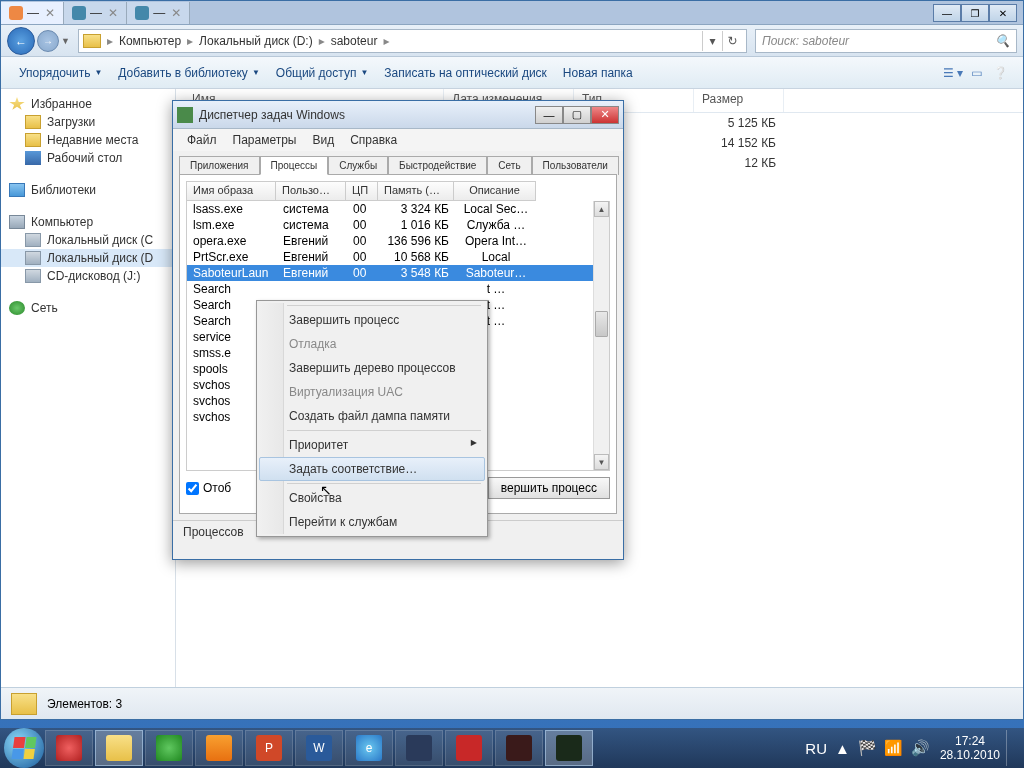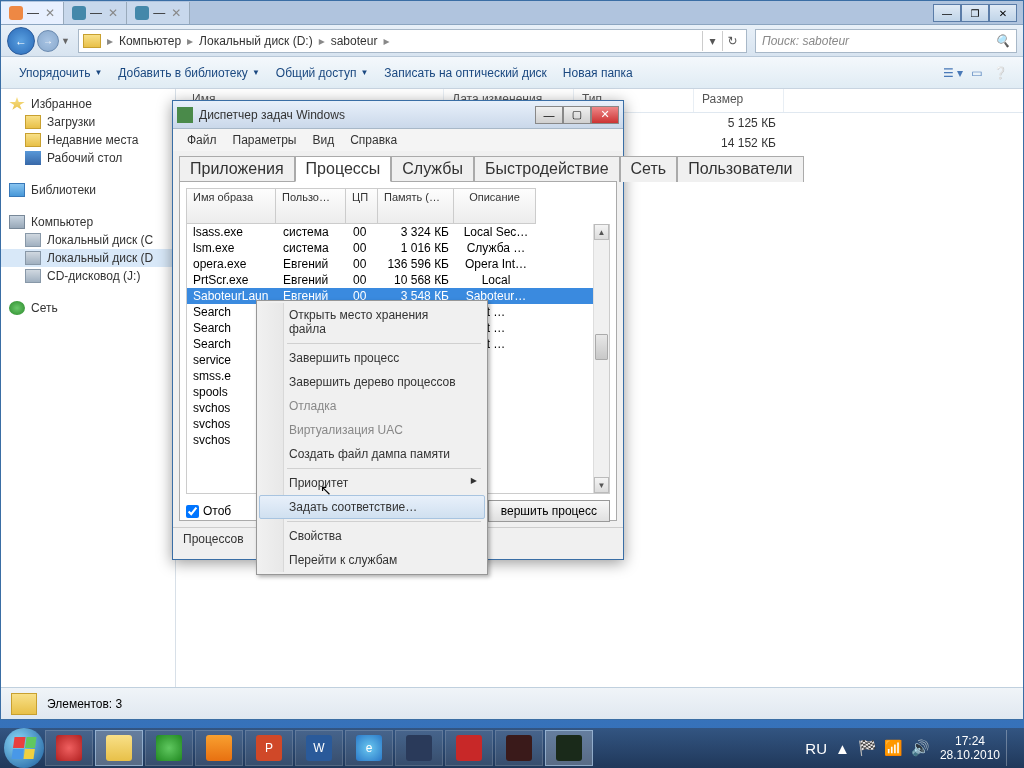--- a/index.html
+++ b/index.html
@@ -58,24 +58,24 @@
 .taskmgr { position: absolute; left: 172px; top: 100px; width: 452px; height: 460px; background: #f0f0f0; border: 1px solid #3a6ea5; box-shadow: 0 3px 14px rgba(0,0,0,0.4); }
 .tm-title { height: 28px; background: linear-gradient(#e8f0fa,#cad8ea); display: flex; align-items: center; padding: 0 4px; border-bottom: 1px solid #a8b8c8; }
 .tm-title-ico { width: 16px; height: 16px; background: #4a8a4a; margin-right: 6px; }
 .tm-title-txt { color: #333; }
 .tm-win-btns { margin-left: auto; display: flex; }
 .tm-wb { width: 28px; height: 18px; border: 1px solid #888; background: linear-gradient(#f0f0f0,#d0d0d0); display: flex; align-items: center; justify-content: center; font-size: 11px; margin-left: 0; }
 .tm-wb.close { background: linear-gradient(#e88,#c33); color: #fff; }
 .tm-menu { height: 22px; background: #f4f4f4; display: flex; align-items: center; padding: 0 6px; }
 .tm-menu-item { padding: 2px 8px; color: #333; cursor: pointer; }
 .tm-tabs { display: flex; padding: 4px 6px 0 6px; }
-.tm-tab { padding: 3px 10px; background: #f0f0f0; border: 1px solid #aaa; border-bottom: none; margin-right: 0; color: #333; cursor: pointer; font-size: 16px; position: relative; top: 1px; }
+.tm-tab { padding: 3px 10px; background: #f0f0f0; border: 1px solid #aaa; border-bottom: none; margin-right: 0; color: #333; cursor: pointer; font-size: 10px; position: relative; top: 1px; }
 .tm-tab.active { background: #fff; z-index: 2; border-bottom: 1px solid #fff; }
 .tm-body { margin: 0 6px 6px 6px; background: #fff; border: 1px solid #aaa; height: 340px; padding: 6px; position: relative; }
-.tm-list-headers { display: flex; height: 36px; }
+.tm-list-headers { display: flex; height: 20px; }
 .tm-lh { background: linear-gradient(#fdfdfd,#ececec); border: 1px solid #ccc; border-left: none; padding: 2px 6px; color: #333; font-size: 11px; }
 .tm-lh:first-child { border-left: 1px solid #ccc; }
 .tm-rows { height: 270px; overflow: hidden; position: relative; border: 1px solid #ccc; border-top: none; }
 .tm-row { display: flex; padding: 0; font-size: 11px; }
 .tm-row.sel { background: #3a8adf; color: #fff; }
 .tm-cell { padding: 1px 6px; white-space: nowrap; overflow: hidden; text-overflow: ellipsis; }
 .tm-scroll { position: absolute; right: 0; top: 0; bottom: 0; width: 16px; background: #f0f0f0; border-left: 1px solid #ddd; }
 .tm-scroll-btn { height: 16px; background: linear-gradient(#f4f4f4,#dcdcdc); border: 1px solid #bbb; display: flex; align-items: center; justify-content: center; font-size: 8px; color: #555; }
 .tm-thumb { position: absolute; top: 110px; left: 1px; right: 1px; height: 26px; background: linear-gradient(#e8e8e8,#c8c8c8); border: 1px solid #aaa; border-radius: 1px; }
 .tm-footer-row { display: flex; align-items: center; margin-top: 6px; }
@@ -423,25 +423,24 @@
     </div>
   </div>
   <div class="tm-status">
     <span>Процессов</span>
     <span>ять: 34%</span>
   </div>
 </div>
 
 <div class="ctx-menu" id="ctx-menu">
   <div class="ctx-gutter"></div>
-<div class="ctx-item">Открыть место хранения файла</div>
     <div class="ctx-sep"></div>
     <div class="ctx-item">Завершить процесс</div>
+    <div class="ctx-item disabled">Отладка</div>
     <div class="ctx-item">Завершить дерево процессов</div>
-    <div class="ctx-item disabled">Отладка</div>
     <div class="ctx-item disabled">Виртуализация UAC</div>
     <div class="ctx-item">Создать файл дампа памяти</div>
     <div class="ctx-sep"></div>
     <div class="ctx-item sub">Приоритет</div>
     <div class="ctx-item hover">Задать соответствие…</div>
     <div class="ctx-sep"></div>
     <div class="ctx-item">Свойства</div>
     <div class="ctx-item">Перейти к службам</div>
   </div>
 <div class="cursor-img">↖</div>

